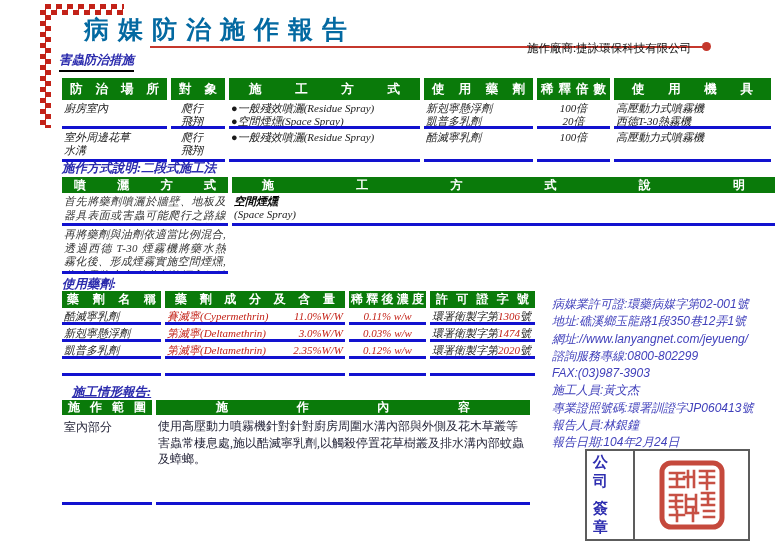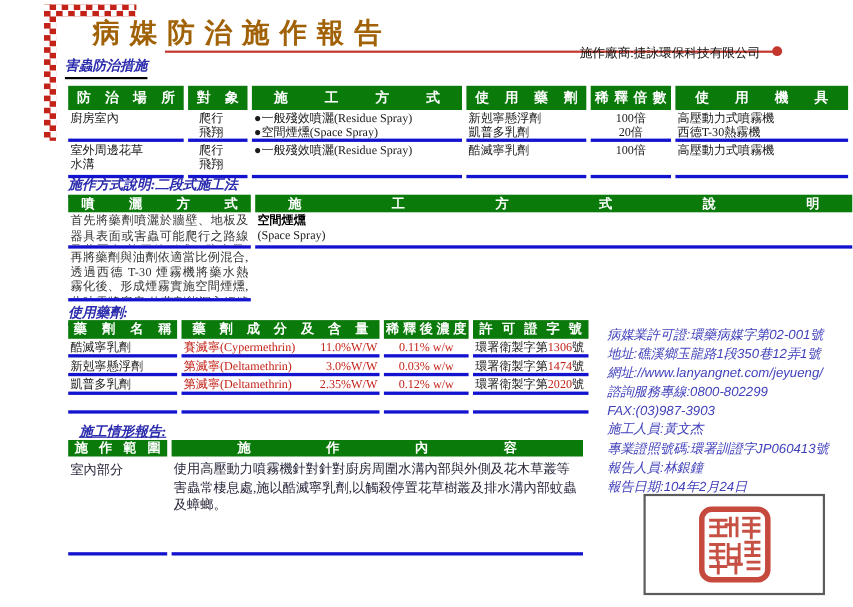--- a/index.html
+++ b/index.html
@@ -4,31 +4,31 @@
 <style>
   html,body{margin:0;padding:0;}
   body{width:775px;height:552px;position:relative;overflow:hidden;background:#fff;
        font-family:"Liberation Serif","DejaVu Serif",serif;color:#1a1a1a;}
   .abs{position:absolute;}
   
   .checker{background:repeating-conic-gradient(#c32218 0% 25%, #ffffff 0% 50%);background-size:11px 11px;}
   .redline{background:#c5372c;height:2px;}
   .reddot{width:9px;height:9px;border-radius:50%;background:#c5372c;}
   
-  .title{color:#a16207;font-size:25px;font-weight:bold;letter-spacing:9px;white-space:nowrap;}
+  .title{color:#0369a1;font-size:25px;font-weight:bold;letter-spacing:9px;white-space:nowrap;}
   .seclabel{color:#2b2bad;font-weight:bold;font-style:italic;font-size:12.5px;
             border-bottom:2px solid #000;padding-bottom:1px;white-space:nowrap;}
   .vendor{font-size:11.5px;color:#111;white-space:nowrap;margin-top:12px;}
   
   .gh{background:#0a7a0a;color:#fff;font-family:"Liberation Sans","DejaVu Sans",sans-serif;
       font-weight:bold;font-size:12.5px;display:flex;align-items:center;overflow:hidden;}
   .justify-chars{display:flex;justify-content:space-between;padding:0 8px;width:100%;box-sizing:border-box;}
   
   .grid{display:grid;column-gap:4px;}
-  .cell{font-size:11px;line-height:13px;padding:2px 2px 0 2px;overflow:hidden;}
+  .cell{font-size:11px;line-height:13px;padding:2px 2px 0 2px;overflow:hidden;font-style:italic;}
   .bu{border-bottom:3px solid #1212cf;}
   .bullet-line{white-space:nowrap;}
   .ctr{text-align:center;}
   .bold{font-weight:bold;color:#000;}
   .desc{font-size:11px;line-height:13.5px;color:#333;letter-spacing:0.3px;text-align:justify;}
   .red{color:#c32218;}
   .flexsb{display:flex;justify-content:space-between;}
   
   .info{font-family:"Liberation Sans","DejaVu Sans",sans-serif;color:#4040bb;font-size:12px;
         line-height:17.3px;white-space:nowrap;}
@@ -300,20 +300,24 @@
       <div>室內部分</div>
       <div></div>
     </div>
 
   <div class="wcell bu" style="line-height:16.5px;">
     <div>使用高壓動力噴霧機針對針對廚房周圍水溝內部與外側及花木草叢等害蟲常棲息處,施以酷滅寧乳劑,以觸殺停置花草樹叢及排水溝內部蚊蟲及蟑螂。</div>
   </div>
 </div>
 
 <div class="abs sigbox" style="left:585px;top:449px;width:161px;height:88px;">
+  <div class="sigleft">
+    <div class="sigchar">公司</div>
+    <div class="sigchar">簽章</div>
+  </div>
   <div class="sigright">
     <svg width="68" height="72" viewBox="0 0 68 72">
       <rect x="4" y="4" width="60" height="64" rx="9" fill="none" stroke="#c0392b" stroke-width="5" opacity="0.92"></rect>
       <g stroke="#c0392b" stroke-width="2.6" fill="none" opacity="0.88" stroke-linecap="square">
         <path d="M12 14 h14 M12 20 h14 M19 14 v14 M12 28 h14"></path>
         <path d="M30 12 v16 M26 18 h10 M36 12 v16"></path>
         <path d="M42 12 h14 M42 18 h14 M42 24 h14 M49 12 v18"></path>
         <path d="M12 36 h12 M12 42 h12 M12 48 h12 M18 36 v14"></path>
         <path d="M28 36 v18 M28 40 h10 M38 36 v18 M28 48 h10"></path>
         <path d="M44 34 h12 M44 40 h12 M50 34 v12 M44 46 h12"></path>

